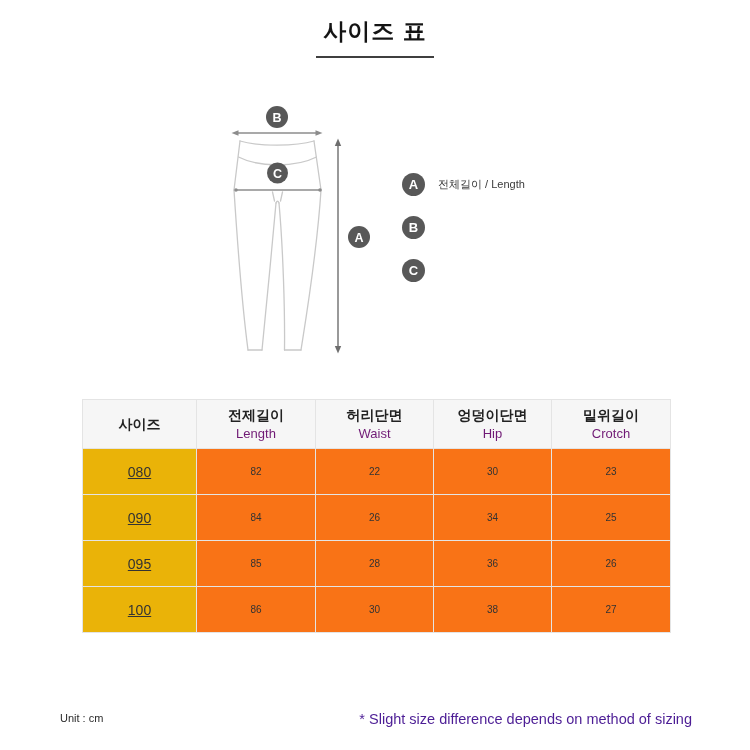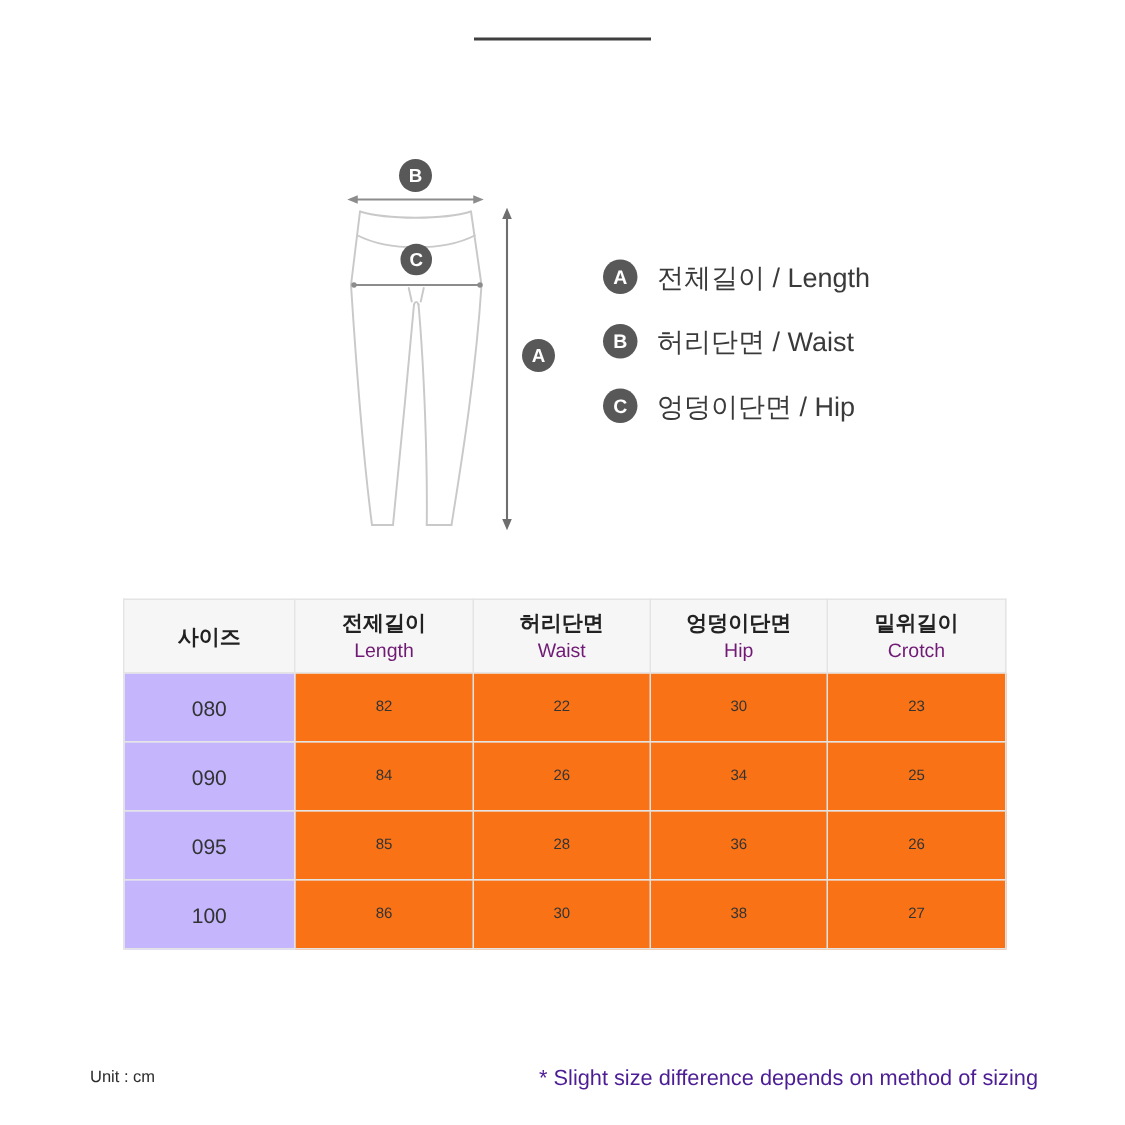--- a/index.html
+++ b/index.html
@@ -15,43 +15,44 @@
   .title-en{font-size:9px;color:#9b9b9b;letter-spacing:2.5px;font-weight:bold;}
   
   .diagram-svg{position:absolute;left:218px;top:98px;}
   .legend{position:absolute;left:402px;top:173px;}
   .legend-row{display:flex;align-items:center;height:23px;margin-bottom:20px;}
   .legend-badge{
     width:23px;height:23px;border-radius:50%;background:#585858;color:#ffffff;
     font-size:13px;font-weight:bold;display:flex;align-items:center;justify-content:center;
     flex:0 0 23px;
   }
-  .legend-label{margin-left:13px;font-size:18px;color:#3a3a3a;white-space:nowrap;}
+  .legend-label{margin-left:13px;font-size:11px;color:#3a3a3a;white-space:nowrap;}
   
   .size-table{
     position:absolute;left:82px;top:399px;width:588px;
     border-collapse:collapse;table-layout:fixed;
   }
   .size-table th,.size-table td{
     border:1px solid #e4e4e4;text-align:center;vertical-align:middle;padding:0;
   }
   .size-table thead th{background:#f6f6f6;height:48px;font-weight:normal;}
   .size-table tbody td{height:45px;background:#f97316;font-size:10px;color:#333333;}
-  .size-table tbody td.col-size{background:#c4b5fd;font-size:14px;color:#333333;}
+  .size-table tbody td.col-size{background:#eab308;font-size:14px;color:#333333;text-decoration:underline;}
   .th-ko{font-size:14px;font-weight:600;color:#222222;line-height:1.45;}
   .th-en{font-size:13px;font-weight:normal;color:#701a75;line-height:1.3;}
   .col-0{width:114px;} .col-1{width:119px;} .col-2{width:118px;} .col-3{width:118px;} .col-4{width:119px;}
   
   .footer-unit{position:absolute;left:60px;top:712px;font-size:11px;color:#2b2b2b;}
   .footer-note{position:absolute;right:58px;top:711px;font-size:14.5px;color:#4c1d95;}
 </style>
 </head>
 <body>
 
 <div class="title-block">
+  <div class="title-ko">사이즈 표</div>
   <div class="title-rule"></div>
 </div>
 
 <svg class="diagram-svg" width="164" height="270" viewBox="218 98 164 270" xmlns="http://www.w3.org/2000/svg">
 
   <g stroke="#8c8c8c" stroke-width="1.4" fill="#8c8c8c">
     <line x1="237" y1="133" x2="317" y2="133"></line>
     <polygon points="231.5,133 238.5,130.2 238.5,135.8" stroke="none"></polygon>
     <polygon points="322.5,133 315.5,130.2 315.5,135.8" stroke="none"></polygon>
   </g>
@@ -98,25 +99,23 @@
   </g>
 </svg>
 
 <div class="legend">
   <div class="legend-row">
     <div class="legend-badge">A</div>
     <div class="legend-label">전체길이 / Length</div>
   </div>
   <div class="legend-row">
     <div class="legend-badge">B</div>
-    <div class="legend-label">허리단면 / Waist</div>
   </div>
   <div class="legend-row">
     <div class="legend-badge">C</div>
-    <div class="legend-label">엉덩이단면 / Hip</div>
   </div>
 </div>
 
 <table class="size-table">
   <colgroup>
     <col class="col-0">
       <col class="col-1">
       <col class="col-2">
       <col class="col-3">
       <col class="col-4">

